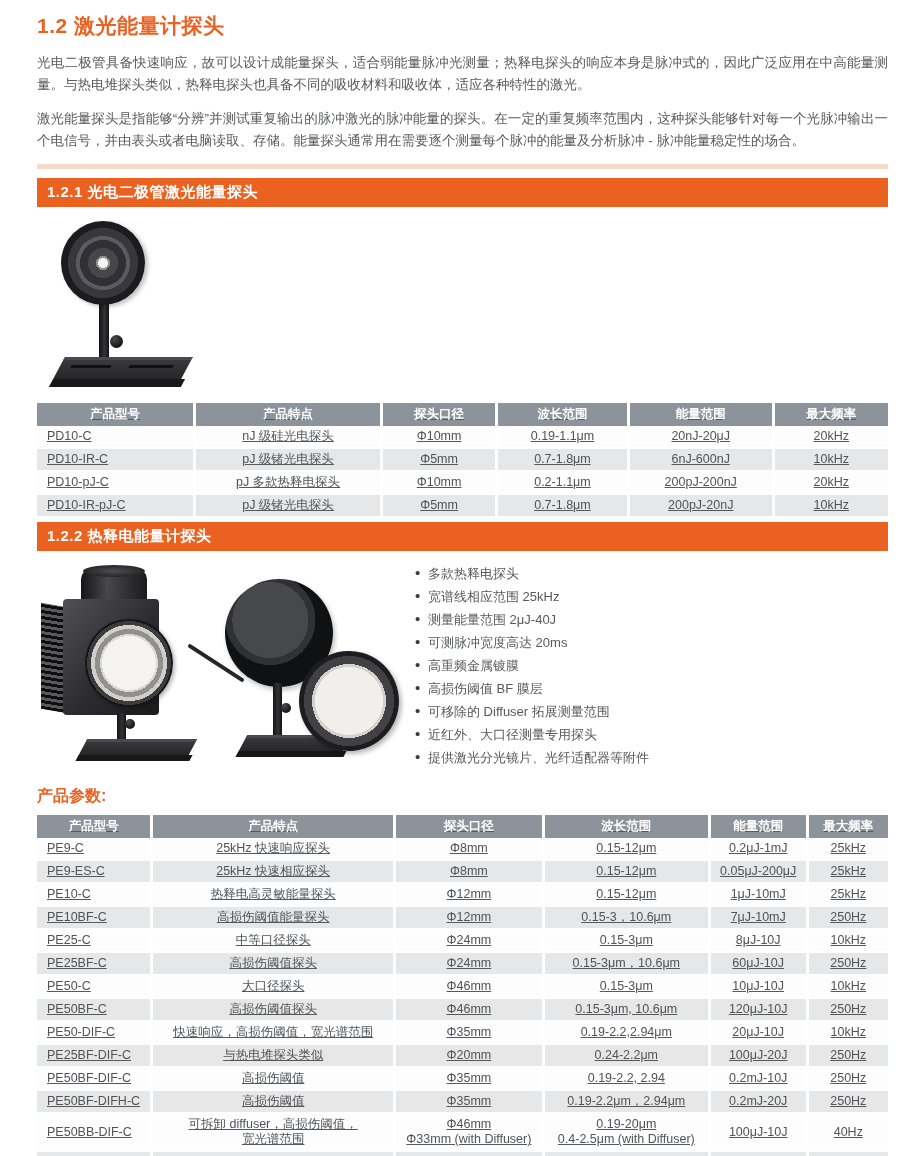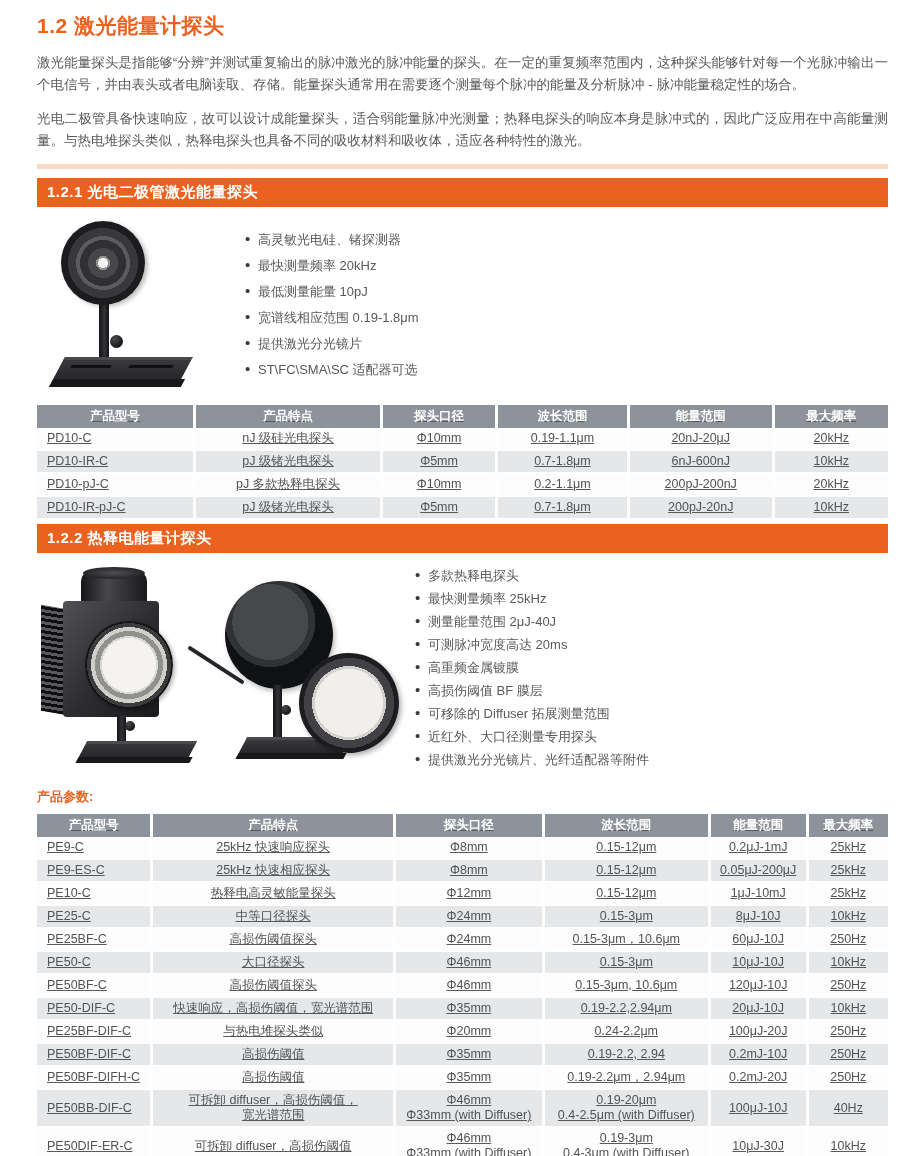--- a/index.html
+++ b/index.html
@@ -48,21 +48,21 @@
   .t1 th:nth-child(4), .t1 td:nth-child(4){ width:15.5%; }
   .t1 th:nth-child(5), .t1 td:nth-child(5){ width:17%; }
   .t1 th:nth-child(6), .t1 td:nth-child(6){ width:13.5%; }
   .t1 td { padding-top:4px; padding-bottom:4px; }
   .t2 th:nth-child(1), .t2 td:nth-child(1){ width:13.5%; }
   .t2 th:nth-child(2), .t2 td:nth-child(2){ width:28.5%; }
   .t2 th:nth-child(3), .t2 td:nth-child(3){ width:17.5%; }
   .t2 th:nth-child(4), .t2 td:nth-child(4){ width:19.5%; }
   .t2 th:nth-child(5), .t2 td:nth-child(5){ width:11.5%; }
   .t2 th:nth-child(6), .t2 td:nth-child(6){ width:9.5%; }
-  .params-label { color:var(--accent); font-size:13px; font-weight:bold; margin:12px 0 8px 0; }
+  .params-label { color:var(--accent); font-size:16px; font-weight:bold; margin:12px 0 8px 0; }
 
   
   .figure { position:relative; flex:none; }
   .fig1 { width:178px; height:168px; }
   .fig2 { width:330px; height:200px; }
   .disc { position:absolute; border-radius:50%; }
   .post { position:absolute; background:linear-gradient(90deg,#ititem 0,#2c2c2f 100%); }
   .post, .post2 { position:absolute; background:linear-gradient(90deg,#141416,#333338 55%,#131315); }
   .knob { position:absolute; width:13px; height:13px; border-radius:50%; background:radial-gradient(circle at 35% 30%,#4c4c50,#151517 70%); }
   .base-top { position:absolute; background:linear-gradient(180deg,#3c3c40,#27272a); transform:skewX(-28deg); box-shadow:inset 0 3px 0 #4a4a4e; }
@@ -94,45 +94,37 @@
     background:radial-gradient(circle,#f0efeb 0 34px,#d2d1cc 34px 37px,#414145 37px 45px,#1d1d20 45px 50px);
     box-shadow:2px 3px 5px rgba(0,0,0,0.3); z-index:3; }
 </style>
 </head>
 <body>
 
 <div class="page">
 
   <h1 class="title">1.2 激光能量计探头</h1>
 
+  <p class="intro">光电二极管具备快速响应，故可以设计成能量探头，适合弱能量脉冲光测量；热释电探头的响应本身是脉冲式的，因此广泛应用在中高能量测量。与热电堆探头类似，热释电探头也具备不同的吸收材料和吸收体，适应各种特性的激光。</p>
   <p class="intro">激光能量探头是指能够“分辨”并测试重复输出的脉冲激光的脉冲能量的探头。在一定的重复频率范围内，这种探头能够针对每一个光脉冲输出一个电信号，并由表头或者电脑读取、存储。能量探头通常用在需要逐个测量每个脉冲的能量及分析脉冲 - 脉冲能量稳定性的场合。</p>
-  <p class="intro">光电二极管具备快速响应，故可以设计成能量探头，适合弱能量脉冲光测量；热释电探头的响应本身是脉冲式的，因此广泛应用在中高能量测量。与热电堆探头类似，热释电探头也具备不同的吸收材料和吸收体，适应各种特性的激光。</p>
 
   <div class="divider"></div>
 
   <div class="section-bar">1.2.1 光电二极管激光能量探头</div>
 
   <div class="row sec1">
     <div class="figure fig1">
       <div class="post" style="left:62px; top:82px; width:10px; height:62px;"></div>
       <div class="knob" style="left:73px; top:116px;"></div>
       <div class="disc pd-head"></div>
       <div class="base-top" style="left:22px; top:138px; width:128px; height:22px;"></div>
       <div class="slot" style="left:34px; top:146px; width:40px;"></div>
       <div class="slot" style="left:92px; top:146px; width:44px;"></div>
       <div class="base-front" style="left:14px; top:160px; width:132px; height:8px;"></div>
     </div>
-    <ul class="features" id="features1">
-        <li>高灵敏光电硅、锗探测器</li>
-        <li>最快测量频率 20kHz</li>
-        <li>最低测量能量 10pJ</li>
-        <li>宽谱线相应范围 0.19-1.8μm</li>
-        <li>提供激光分光镜片</li>
-        <li>ST\FC\SMA\SC 适配器可选</li>
-      </ul>
   </div>
 
   <table class="t t1" id="table1">
     <thead>
         <tr>
           <th>产品型号</th>
           <th>产品特点</th>
           <th>探头口径</th>
           <th>波长范围</th>
           <th>能量范围</th>
@@ -191,21 +183,21 @@
       <div class="cable"></div>
       <div class="disc big-disc"></div>
       <div class="post2" style="left:236px; top:120px; width:9px; height:54px;"></div>
       <div class="knob" style="left:244px; top:140px; width:10px; height:10px;"></div>
       <div class="base-top" style="left:206px; top:172px; width:104px; height:16px;"></div>
       <div class="base-front" style="left:200px; top:188px; width:108px; height:6px;"></div>
       <div class="disc lean-disc"></div>
     </div>
     <ul class="features" id="features2">
         <li>多款热释电探头</li>
-        <li>最快测量频率 25kHz</li>
+        <li>宽谱线相应范围 25kHz</li>
         <li>测量能量范围 2μJ-40J</li>
         <li>可测脉冲宽度高达 20ms</li>
         <li>高重频金属镀膜</li>
         <li>高损伤阈值 BF 膜层</li>
         <li>可移除的 Diffuser 拓展测量范围</li>
         <li>近红外、大口径测量专用探头</li>
         <li>提供激光分光镜片、光纤适配器等附件</li>
       </ul>
   </div>
 
@@ -241,20 +233,28 @@
         </tr>
         <tr>
           <td>PE10-C</td>
           <td>热释电高灵敏能量探头</td>
           <td>Φ12mm</td>
           <td>0.15-12μm</td>
           <td>1μJ-10mJ</td>
           <td>25kHz</td>
         </tr>
         <tr>
+          <td>PE10BF-C</td>
+          <td>高损伤阈值能量探头</td>
+          <td>Φ12mm</td>
+          <td>0.15-3，10.6μm</td>
+          <td>7μJ-10mJ</td>
+          <td>250Hz</td>
+        </tr>
+        <tr>
           <td>PE25-C</td>
           <td>中等口径探头</td>
           <td>Φ24mm</td>
           <td>0.15-3μm</td>
           <td>8μJ-10J</td>
           <td>10kHz</td>
         </tr>
         <tr>
           <td>PE25BF-C</td>
           <td>高损伤阈值探头</td>

